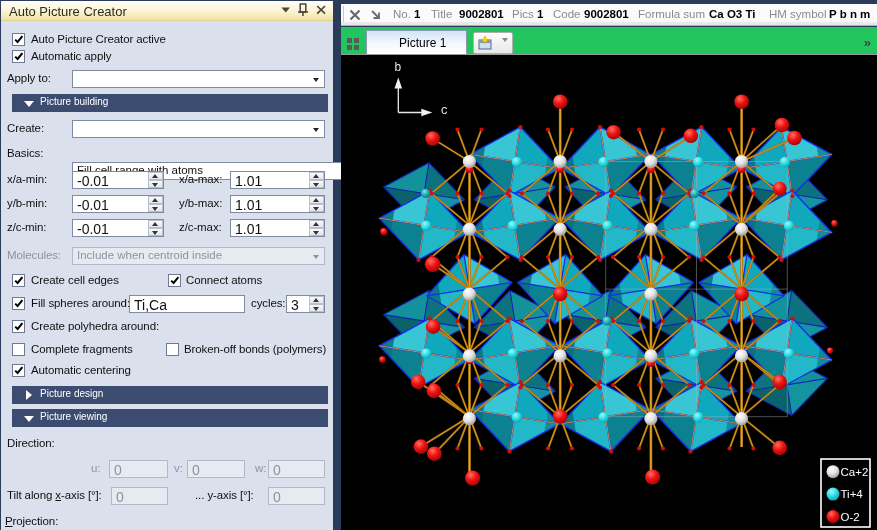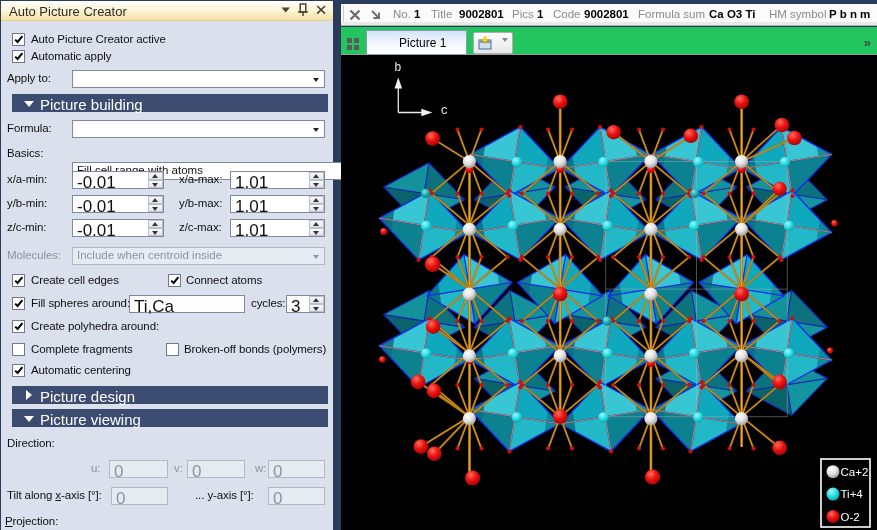--- a/index.html
+++ b/index.html
@@ -1,35 +1,35 @@
 <!DOCTYPE html>
 <html><head><meta charset="utf-8"><style>
 *{margin:0;padding:0;box-sizing:border-box}
 html,body{width:877px;height:530px;overflow:hidden;background:#2a3b5c;font-family:"Liberation Sans",sans-serif}
 .panel{position:absolute;left:1px;top:1px;width:332px;height:529px;background:#dae0ec}
 .hdr{position:absolute;left:0;top:0;width:332px;height:20px;background:linear-gradient(#fffef6,#fdf6dd 45%,#f3e1a2);border-bottom:1px solid #e0cf96}
 .hdr .t{position:absolute;left:8px;top:3px;font-size:13px;color:#2b2b20}
 lab{position:absolute;font-size:11.5px;color:#101010;white-space:nowrap;letter-spacing:-0.1px}
 .cb{position:absolute;width:13px;height:13px;background:#fff;border:1px solid #6e7a92}
-.inp{position:absolute;background:#fff;border:1px solid #7f8a9e;font-size:17px;color:#101010}
+.inp{position:absolute;background:#fff;border:1px solid #7f8a9e;font-size:14px;color:#101010}
 .inp span{position:absolute;left:4px;top:1px}
 .combo{position:absolute;background:#fff;border:1px solid #7f8a9e;font-size:11.5px;color:#101010}
 .combo span{position:absolute;left:4px;top:1px;white-space:nowrap}
 .cbtn{position:absolute;right:0;top:0;bottom:0;width:16px;background:#fff}
 .cbtn:after{content:"";position:absolute;left:4.5px;top:7px;border:3.5px solid transparent;border-top:4.5px solid #222}
 .combo.dis{background:#e6eaf1;border-color:#b2b9c6;color:#8d94a0}
 .combo.dis .cbtn{background:#e6eaf1}
 .combo.dis .cbtn:after{border-top-color:#8d94a0}
 .inp.dis{background:#e6eaf1;border-color:#b2b9c6;color:#8d94a0}
 .spin{position:absolute;right:0;top:0;width:15px;bottom:0}
 .spin i{position:absolute;left:0;width:15px;height:8px;background:linear-gradient(#fefefe,#dde1e8);box-shadow:inset 0 0 0 1px #b9bfcb}
 .spin i.u{top:0}.spin i.d{bottom:0}
 .spin i.u:after{content:"";position:absolute;left:4px;top:2px;border:3.5px solid transparent;border-bottom:4px solid #333;border-top:none}
 .spin i.d:after{content:"";position:absolute;left:4px;top:2.5px;border:3.5px solid transparent;border-top:4px solid #333;border-bottom:none}
-.bar{position:absolute;left:11px;width:316px;height:18px;background:#3c4c70;color:#fff;font-size:15px}
+.bar{position:absolute;left:11px;width:316px;height:18px;background:#3c4c70;color:#fff;font-size:10px}
 .bar .bt{position:absolute;left:28px;top:2px}
 .arrd{position:absolute;left:12px;top:7px;border:5px solid transparent;border-top:6px solid #fff}
 .arrr{position:absolute;left:14px;top:4px;border:5px solid transparent;border-left:6px solid #fff}
 .right{position:absolute;left:341px;top:0;width:536px;height:530px}
 .tbar{position:absolute;left:0;top:4px;width:536px;height:22px;background:#fbfbfb}
 .tbar .sep{position:absolute;left:2px;top:2px;width:1px;height:16px;background:#c8c8c8}
 .tlab{position:absolute;top:4px;font-size:11.5px;color:#8a8a8a;white-space:nowrap}
 .tval{position:absolute;top:4px;font-size:11.5px;color:#000;font-weight:bold;white-space:nowrap}
 .band{position:absolute;left:0;top:22px;width:536px;height:4px;background:#e9e9e9;border-bottom:1px solid #adadad}
 .tstrip{position:absolute;left:0;top:27px;width:536px;height:27px;background:#22c55e}
@@ -77,21 +77,21 @@
  <div class="combo" style="left:71px;top:69px;width:253px;height:18px">
       <span></span>
       <div class="cbtn"></div>
     </div>
 
  <div class="bar" style="top:93px">
       <div class="arrd"></div>
       <span class="bt">Picture building</span>
     </div>
 
- <lab style="left:6px;top:121px">Formula:</lab>
+ <lab style="left:6px;top:121px">Create:</lab>
  <div class="combo" style="left:71px;top:119px;width:253px;height:18px">
       <span></span>
       <div class="cbtn"></div>
     </div>
  <lab style="left:6px;top:146px">Basics:</lab>
  <div class="combo" style="left:71px;top:161px;width:299px;height:18px">
       <span>Fill cell range with atoms</span>
       <div class="cbtn"></div>
     </div>
 

